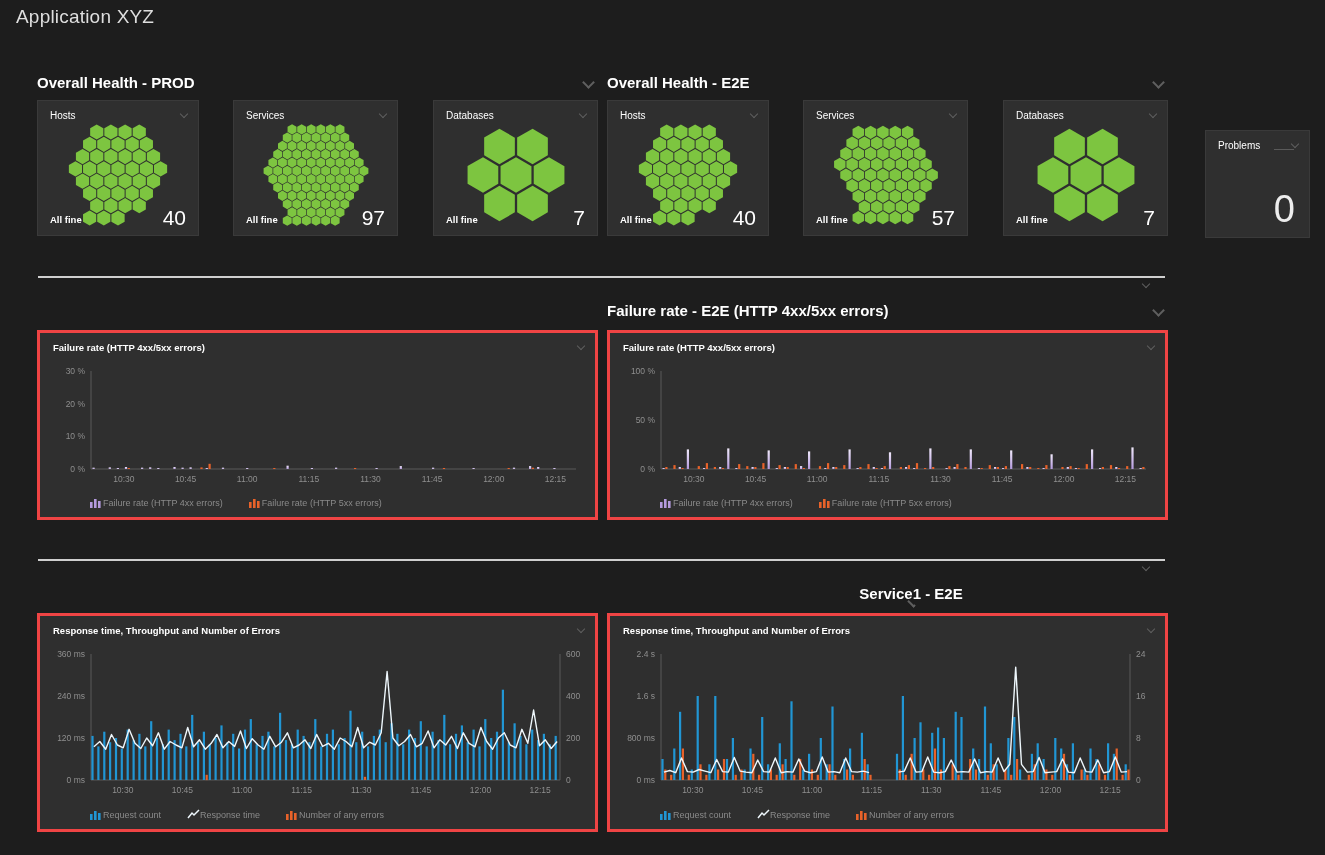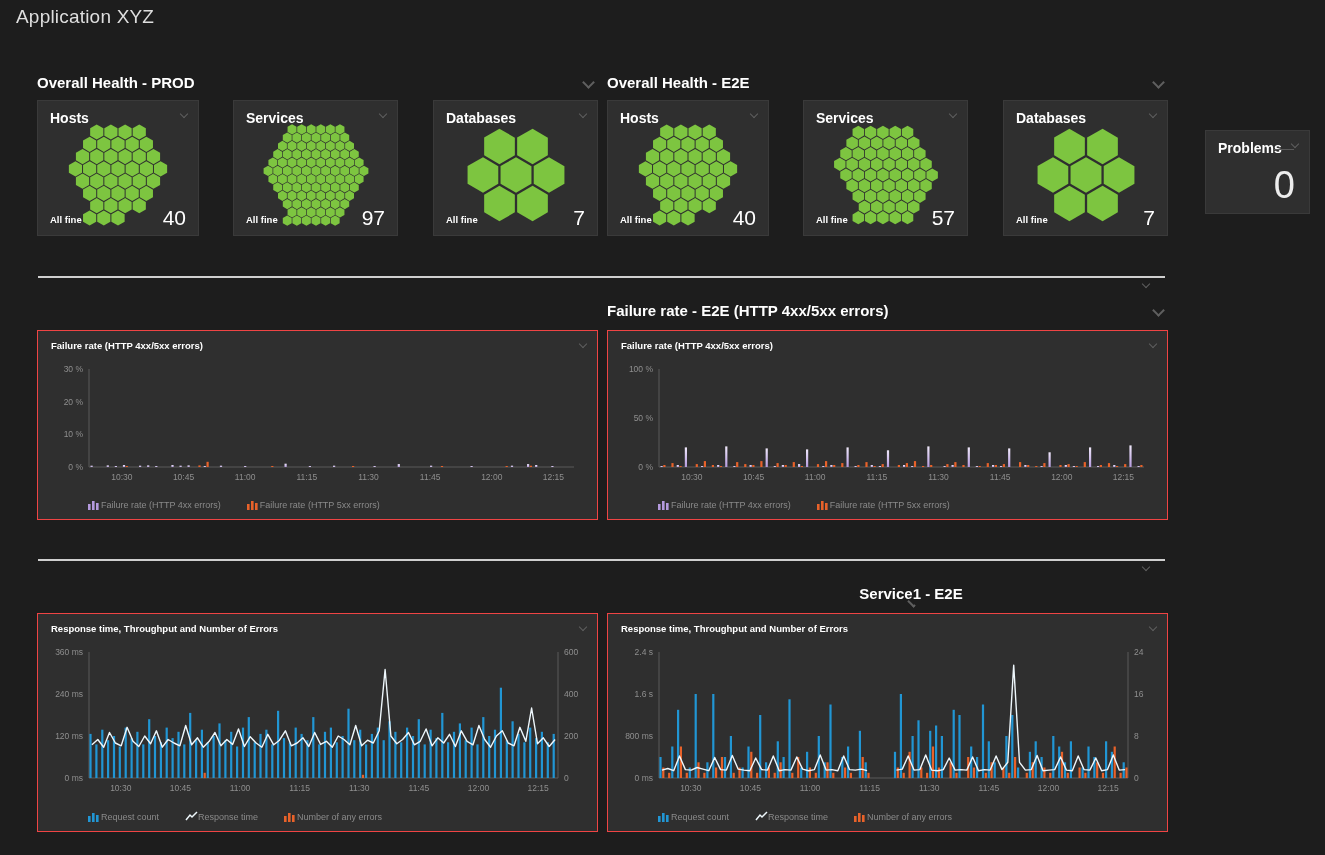--- a/index.html
+++ b/index.html
@@ -3,31 +3,31 @@
 <meta charset="utf-8">
 <style>
   html,body{margin:0;padding:0;background:#1d1d1d;font-family:"Liberation Sans",sans-serif;}
   .dash{position:relative;width:1325px;height:855px;overflow:hidden;background:#1d1d1d;color:#ddd;}
   .page-title{position:absolute;left:16px;top:6px;font-size:19px;color:#dedede;letter-spacing:.2px;}
   .sec-head{position:absolute;height:20px;display:flex;align-items:center;justify-content:space-between;text-align:right;}
   .sec-title{font-size:15px;font-weight:bold;color:#fff;}
   .chev{display:inline-block;width:7px;height:7px;border-right:2px solid #5f5f5f;border-bottom:2px solid #5f5f5f;transform:rotate(45deg);}
   .chev.small{width:5px;height:5px;border-width:1.5px;}
   .tile{position:absolute;background:#2f2f2f;border:1px solid #3a3a3a;box-sizing:border-box;}
-  .tile-head{position:absolute;left:12px;top:9px;font-size:14px;font-weight:bold;color:#fff;}
+  .tile-head{position:absolute;left:12px;top:9px;font-size:10px;font-weight:normal;color:#fff;}
   .tile-chev{position:absolute;right:11px;top:10px;}
   .honey{position:absolute;left:0;right:0;top:20px;bottom:6px;display:flex;align-items:center;justify-content:center;}
   .honey svg{width:108px;height:104px;}
   .tile-foot-label{position:absolute;left:12px;bottom:10px;font-size:9.5px;font-weight:bold;color:#fff;}
   .tile-count{position:absolute;right:12px;bottom:5px;font-size:21px;font-weight:300;color:#fff;}
   .problems-count{position:absolute;right:14px;bottom:6px;font-size:38px;font-weight:300;color:#ededed;}
   .problems-dash{position:absolute;left:68px;top:18px;width:20px;height:1px;background:#5a5a5a;}
   .divider{position:absolute;height:2px;background:#cfcfcf;}
   .div-chev{position:absolute;}
-  .chart-tile{position:absolute;background:#2f2f2f;border:1px solid #ef4444;box-sizing:border-box;}
+  .chart-tile{position:absolute;background:#2f2f2f;border:3px solid #ef4444;box-sizing:border-box;}
   .chart-head{position:absolute;left:13px;top:9px;font-size:9.5px;font-weight:bold;color:#fff;}
   .chart-svg{position:absolute;left:0;top:28px;}
   .legend{position:absolute;left:50px;bottom:9px;display:flex;gap:26px;align-items:center;}
   .legend-item{display:flex;align-items:center;font-size:9px;color:#8a8a8a;}
   .axis-text{font-size:8.5px;fill:#8f8f8f;font-family:"Liberation Sans",sans-serif;}
 </style>
 </head>
 <body>
 
 <div class="dash">
@@ -344,21 +344,21 @@
           <polygon points="2.54,-0.46 2.54,0.46 1.73,0.93 0.93,0.46 0.93,-0.47 1.73,-0.93" fill="#7dc540"></polygon>
           <polygon points="1.67,-1.96 1.67,-1.04 0.87,-0.57 0.06,-1.04 0.06,-1.97 0.87,-2.43" fill="#7dc540"></polygon>
           <polygon points="-0.06,-1.96 -0.06,-1.04 -0.87,-0.57 -1.67,-1.04 -1.67,-1.97 -0.87,-2.43" fill="#7dc540"></polygon>
           <polygon points="-0.93,-0.46 -0.93,0.46 -1.73,0.93 -2.54,0.46 -2.54,-0.47 -1.73,-0.93" fill="#7dc540"></polygon>
         </svg>
       </div>
     <div class="tile-foot-label">All fine</div>
     <div class="tile-count">7</div>
   </div>
 
-  <div class="tile" style="left:1205px;top:130px;width:105px;height:84px;">
+  <div class="tile" style="left:1205px;top:130px;width:105px;height:108px;">
     <div class="tile-head">Problems</div>
     <div class="problems-dash"></div>
     <span class="chev small tile-chev"></span>
     <div class="problems-count">0</div>
   </div>
 
   <div class="divider" style="left:38px;top:276px;width:1127px;"></div>
   <span class="chev small div-chev" style="left:1143px;top:281px;"></span>
 
   <div class="sec-head" style="left:607px;top:300px;width:556px;">

